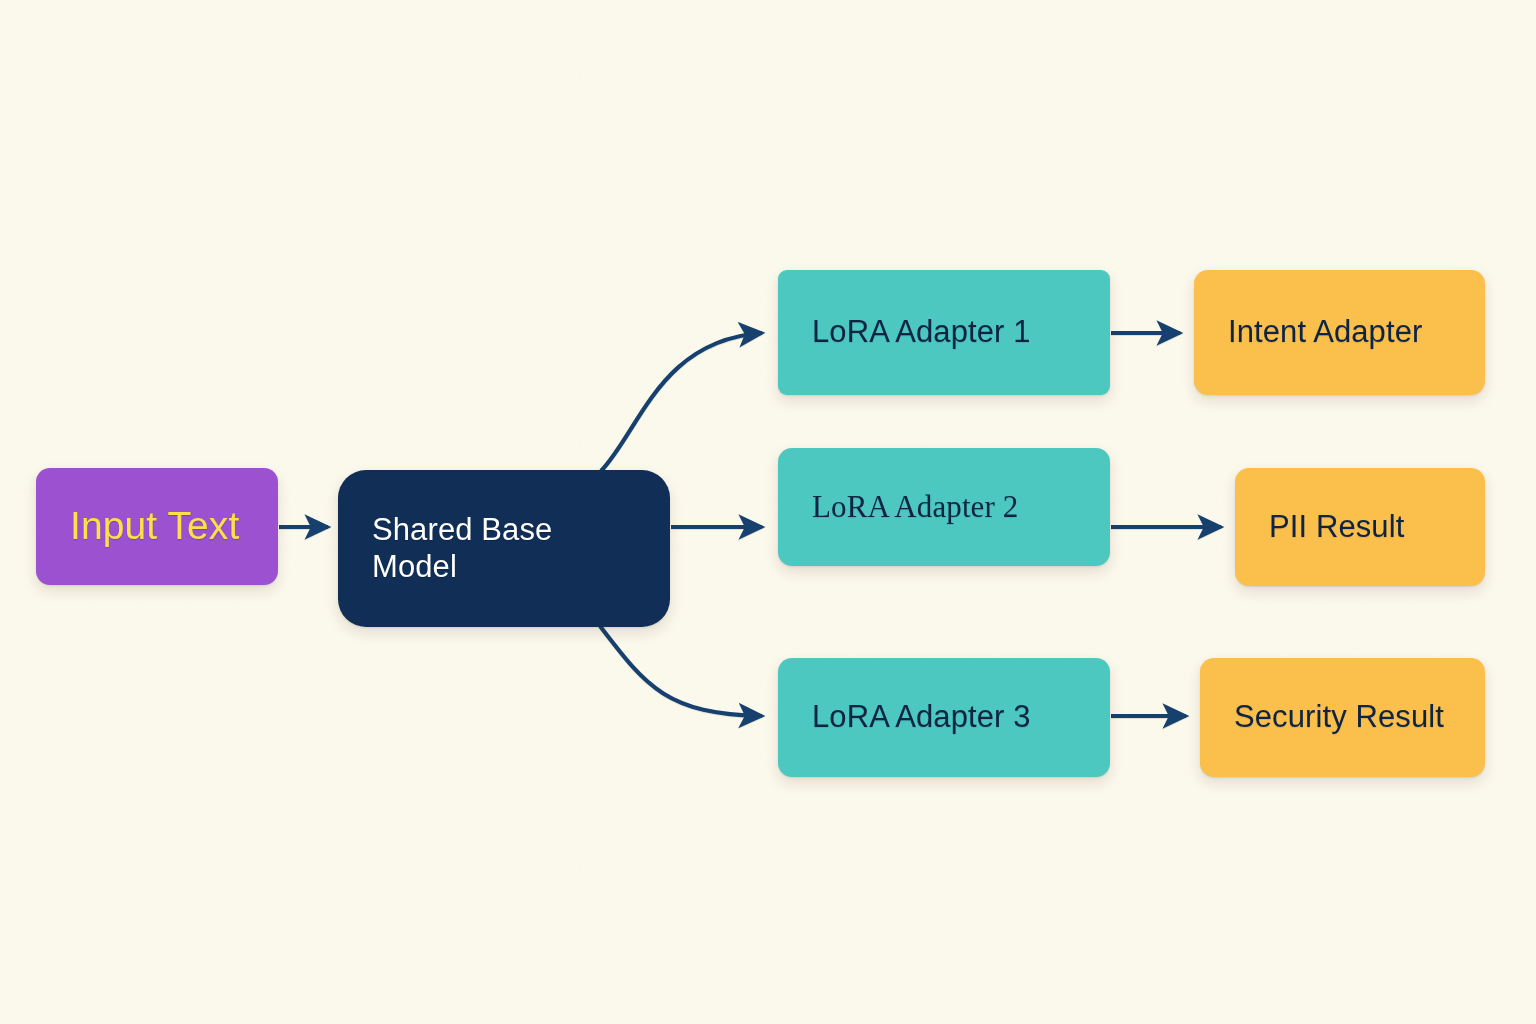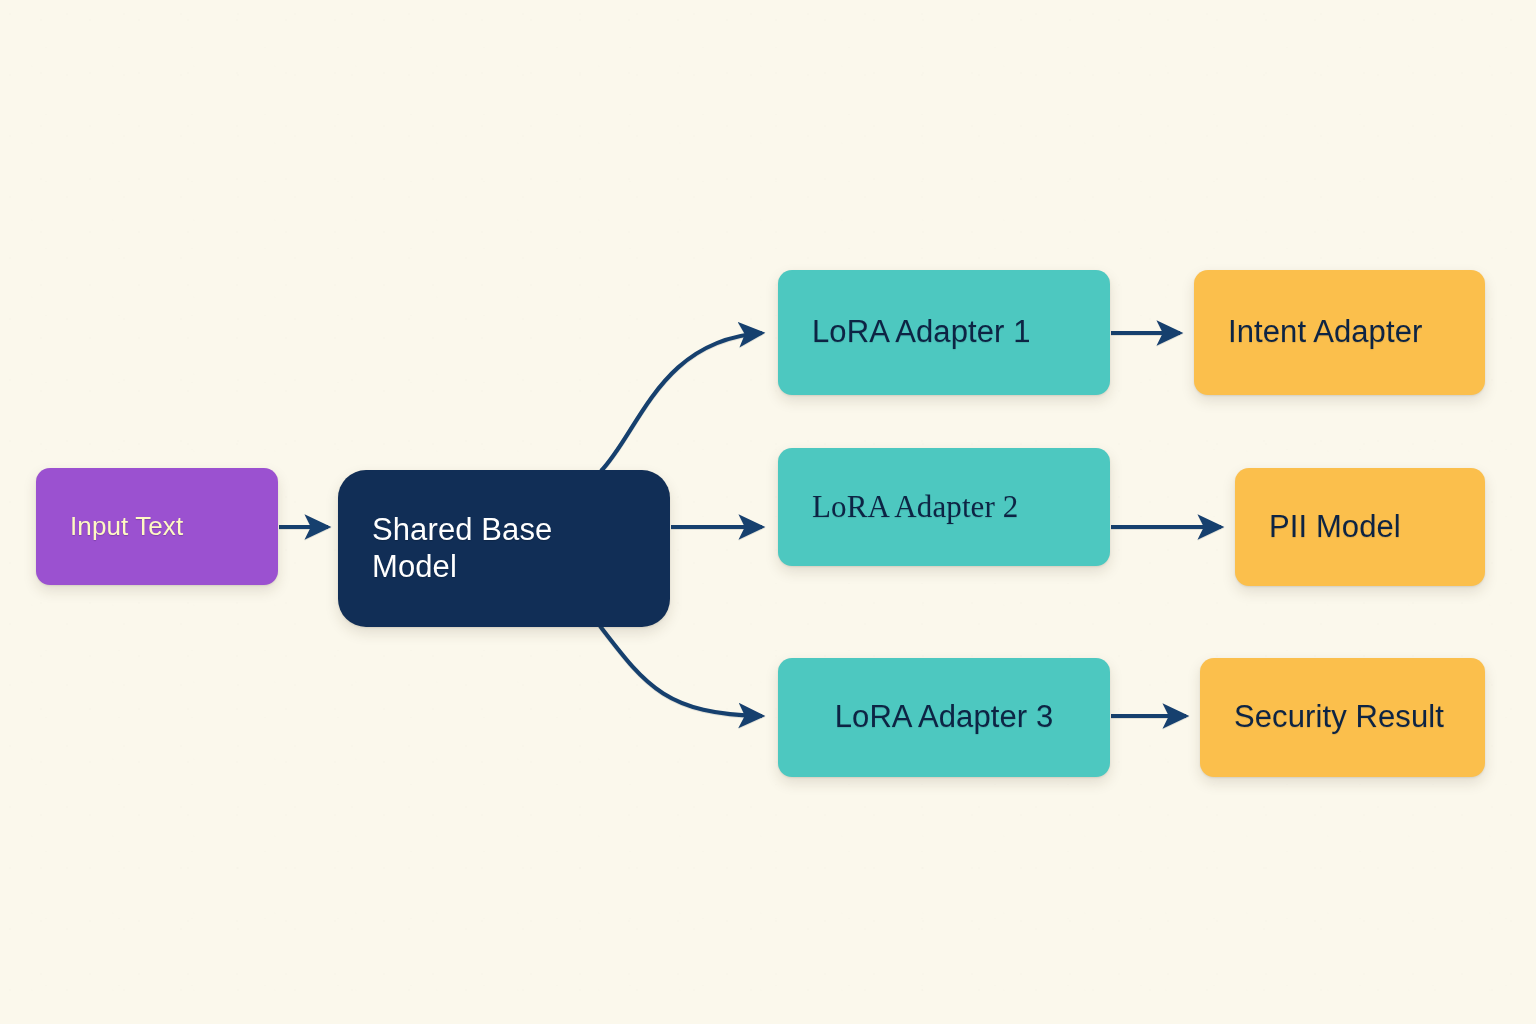--- a/index.html
+++ b/index.html
@@ -40,22 +40,22 @@
                 0 1px 2px rgba(60, 50, 20, 0.10);
     letter-spacing: 0.1px;
   }
   .node .label {
     line-height: 1.18;
     white-space: pre-line;
     text-shadow: 0 1px 1px rgba(0,0,0,0.18);
   }
   .node-input {
     background: #9B51D0;
-    color: #fef9c3;
-    font-size: 26px;
+    color: #fde047;
+    font-size: 39px;
   }
   .node-base {
     background: #112E56;
     color: #FFFFFF;
     font-size: 31px;
     border-radius: 28px;
   }
   .node-adapter {
     background: #4DC8C0;
     color: #0D2444;
@@ -108,37 +108,37 @@
 
   <div class="node node-input" style="left:36px; top:468px; width:242px; height:117px;">
     <span class="label">Input Text</span>
   </div>
 
   <div class="node node-base" style="left:338px; top:470px; width:332px; height:157px;">
     <span class="label">Shared Base
 Model</span>
   </div>
 
-  <div class="node node-adapter" style="left:778px; top:270px; width:332px; height:125px;">
+  <div class="node node-adapter" style="left:778px; top:270px; width:332px; height:125px;border-radius:9px;">
     <span class="label">LoRA Adapter 1</span>
   </div>
 
   <div class="node node-adapter" style="left:778px; top:448px; width:332px; height:118px;font-family:Liberation Serif, serif;">
     <span class="label">LoRA Adapter 2</span>
   </div>
 
-  <div class="node node-adapter" style="left:778px; top:658px; width:332px; height:119px;justify-content:center;">
+  <div class="node node-adapter" style="left:778px; top:658px; width:332px; height:119px;">
     <span class="label">LoRA Adapter 3</span>
   </div>
 
   <div class="node node-result" style="left:1194px; top:270px; width:291px; height:125px;">
     <span class="label">Intent Adapter</span>
   </div>
 
   <div class="node node-result" style="left:1235px; top:468px; width:250px; height:118px;">
-    <span class="label">PII Model</span>
+    <span class="label">PII Result</span>
   </div>
 
   <div class="node node-result" style="left:1200px; top:658px; width:285px; height:119px;">
     <span class="label">Security Result</span>
   </div>
 
 </div>
 
 </body></html>

